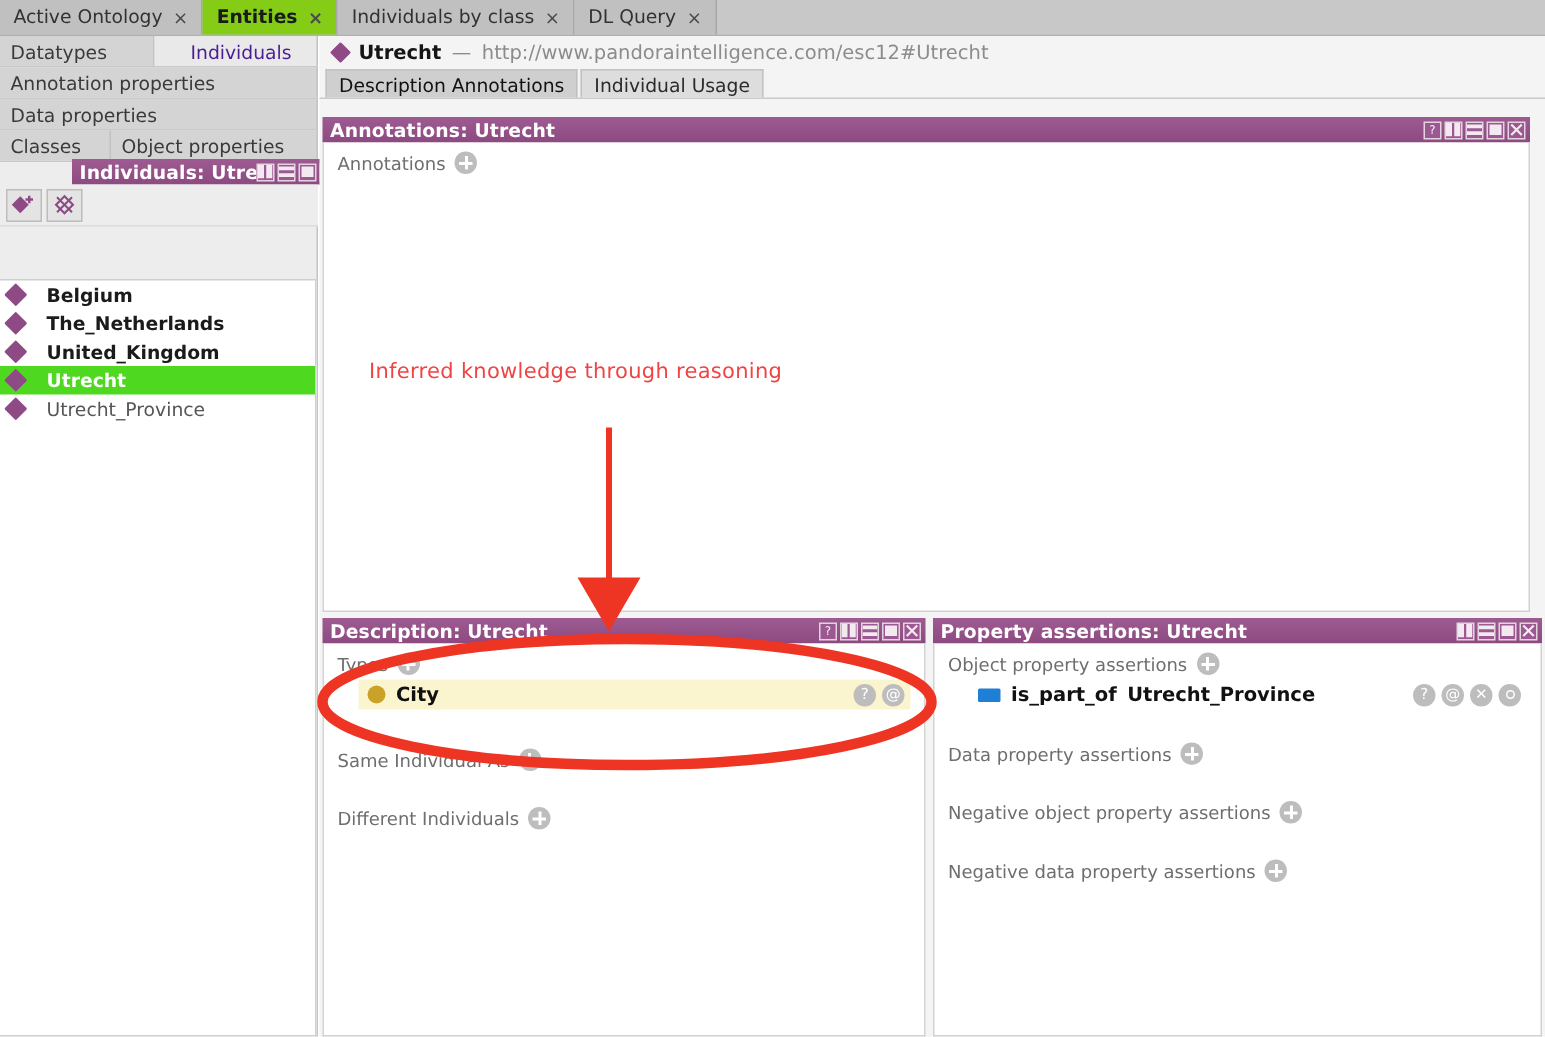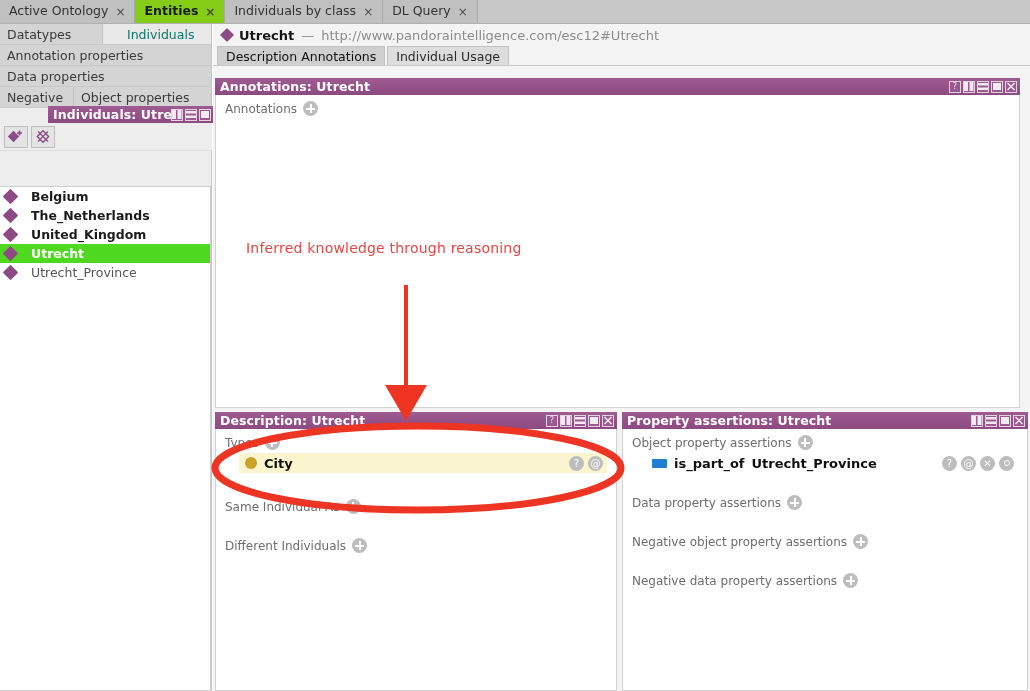--- a/index.html
+++ b/index.html
@@ -79,21 +79,21 @@
     color: #3a3a3a;
     font-size: 12.5px;
     display: flex;
     align-items: center;
     padding: 0 7px;
     border-right: 1px solid #c2c2c2;
     box-sizing: border-box;
     white-space: nowrap;
     cursor: default;
   }
-  .etab.sel { background: #e9e9e9; color: #0f766e; padding-left: 24px; }
+  .etab.sel { background: #e9e9e9; color: #4c1d95; padding-left: 24px; }
   .etab.grow { flex: 1; }
 
   
   .panel-head {
     background: #96528a;
     background: linear-gradient(180deg, #9e5b92 0%, #8d4a81 100%);
     color: #ffffff;
     height: 17px;
     display: flex;
     align-items: center;
@@ -343,21 +343,21 @@
         <span>Annotation properties</span>
       </div>
     </div>
     <div class="etab-row">
       <div class="etab grow">
         <span>Data properties</span>
       </div>
     </div>
     <div class="etab-row">
       <div class="etab" style="width:74px">
-        <span>Negative</span>
+        <span>Classes</span>
       </div>
       <div class="etab grow">
         <span>Object properties</span>
       </div>
     </div>
   </div>
 
   <div class="panel-head" style="position:absolute;left:0;top:82px;width:180px;margin-left:48px;">
     <span class="ph-title">Individuals: Utrecht</span>
     <span class="ph-btns">

